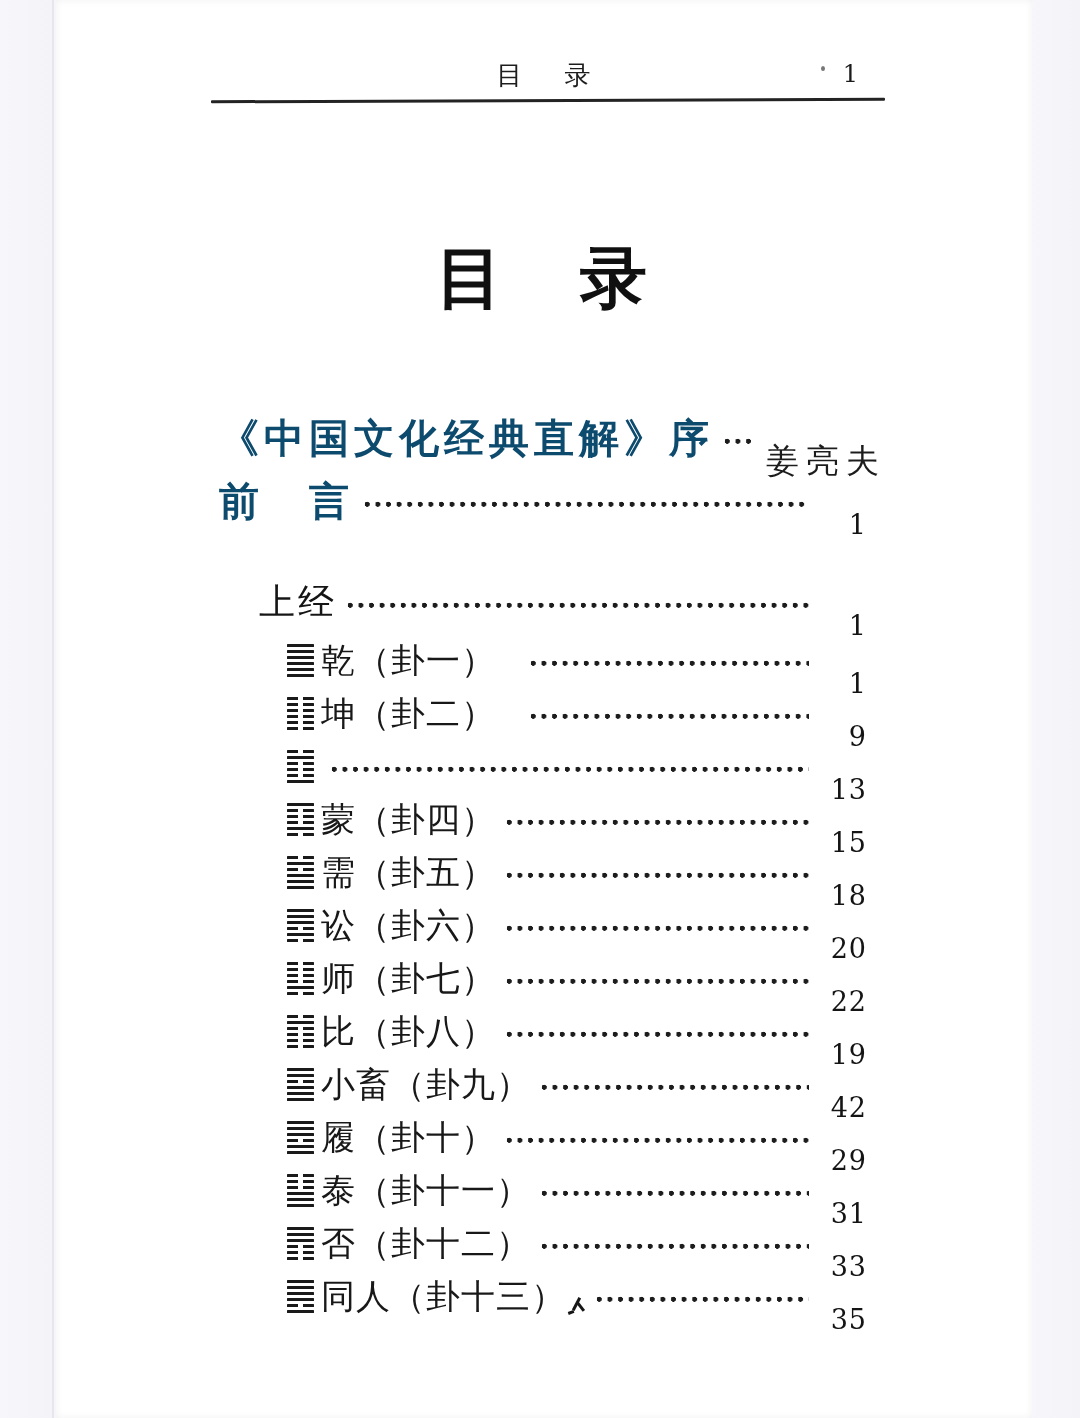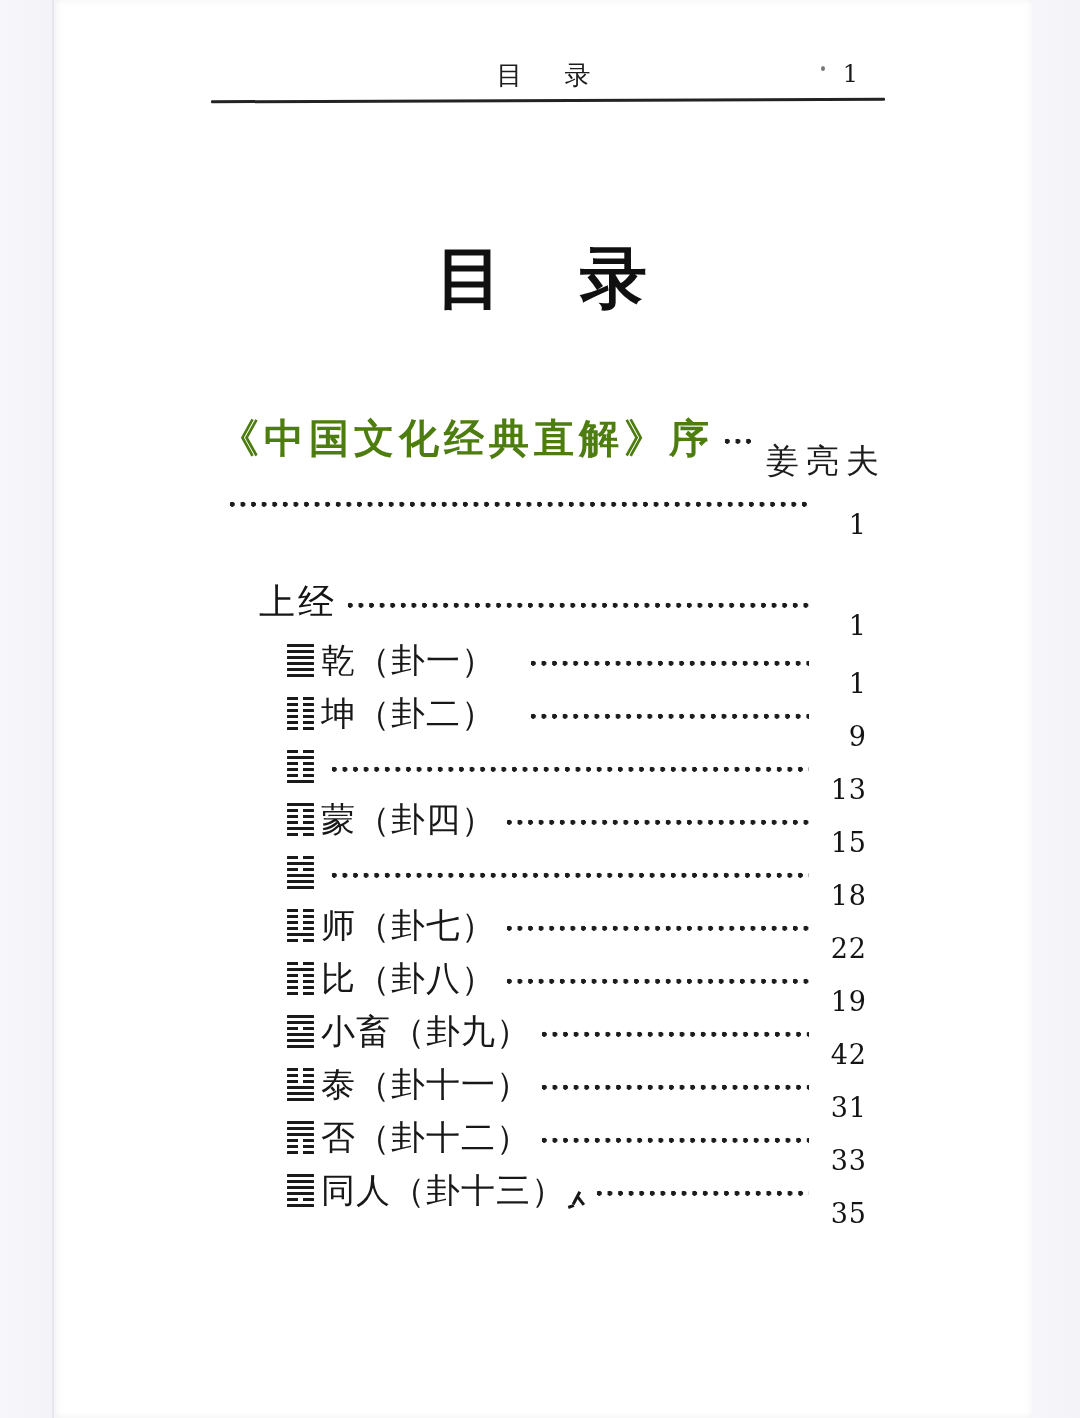--- a/index.html
+++ b/index.html
@@ -46,21 +46,21 @@
     font-weight:700;font-size:67px;letter-spacing:5px;color:#101010;
   }
   
   .toc{position:absolute;top:407px;left:155px;width:656px;}
   .toc-row{display:flex;align-items:center;}
   .toc-row.bold{height:63px;padding-left:8px;}
   .toc-row.section{height:63px;margin-top:38px;padding-left:48px;}
   .toc-row.hex{height:53px;padding-left:76px;align-items:center;}
   .toc-row.bold .label{
     font-family:"Liberation Sans","DejaVu Sans",sans-serif;
-    font-weight:700;font-size:40px;letter-spacing:5px;color:#4d7c0f;
+    font-weight:700;font-size:40px;letter-spacing:5px;color:#0c4a6e;
     white-space:nowrap;
   }
   .toc-row.section .label{
     font-size:36px;letter-spacing:3px;font-weight:500;color:#151515;white-space:nowrap;
   }
   .toc-row.hex .label{
     font-size:34px;letter-spacing:1px;color:#181818;white-space:nowrap;
   }
   
   .hexagram{
@@ -117,20 +117,21 @@
     <div class="toc" id="toc">
         <div class="toc-row bold">
 
     <span class="label">《中国文化经典直解》序</span>
 
     <span class="leader"></span>
     <span class="value author">姜亮夫</span>
   </div>
         <div class="toc-row bold">
 
+    <span class="label">前　言</span>
 
     <span class="leader"></span>
     <span class="value">1</span>
   </div>
         <div class="toc-row section">
 
     <span class="label">上经</span>
 
     <span class="leader"></span>
     <span class="value">1</span>
@@ -192,26 +193,41 @@
   </div>
         <div class="toc-row hex">
     <span class="hexagram">
             <span class="ln broken"></span>
             <span class="ln"></span>
             <span class="ln broken"></span>
             <span class="ln"></span>
             <span class="ln"></span>
             <span class="ln"></span>
           </span>
+    <span class="label">需（卦五）</span>
 
     <span class="leader"></span>
     <span class="value">18</span>
   </div>
         <div class="toc-row hex">
     <span class="hexagram">
+            <span class="ln"></span>
+            <span class="ln"></span>
+            <span class="ln"></span>
+            <span class="ln broken"></span>
+            <span class="ln"></span>
+            <span class="ln broken"></span>
+          </span>
+    <span class="label">讼（卦六）</span>
+
+    <span class="leader"></span>
+    <span class="value">20</span>
+  </div>
+        <div class="toc-row hex">
+    <span class="hexagram">
             <span class="ln broken"></span>
             <span class="ln broken"></span>
             <span class="ln broken"></span>
             <span class="ln broken"></span>
             <span class="ln"></span>
             <span class="ln broken"></span>
           </span>
     <span class="label">师（卦七）</span>
 
     <span class="leader"></span>
@@ -237,20 +253,34 @@
             <span class="ln"></span>
             <span class="ln broken"></span>
             <span class="ln"></span>
             <span class="ln"></span>
             <span class="ln"></span>
           </span>
     <span class="label">小畜（卦九）</span>
 
     <span class="leader"></span>
     <span class="value">42</span>
+  </div>
+        <div class="toc-row hex">
+    <span class="hexagram">
+            <span class="ln"></span>
+            <span class="ln"></span>
+            <span class="ln"></span>
+            <span class="ln broken"></span>
+            <span class="ln"></span>
+            <span class="ln"></span>
+          </span>
+    <span class="label">履（卦十）</span>
+
+    <span class="leader"></span>
+    <span class="value">29</span>
   </div>
         <div class="toc-row hex">
     <span class="hexagram">
             <span class="ln broken"></span>
             <span class="ln broken"></span>
             <span class="ln broken"></span>
             <span class="ln"></span>
             <span class="ln"></span>
             <span class="ln"></span>
           </span>

